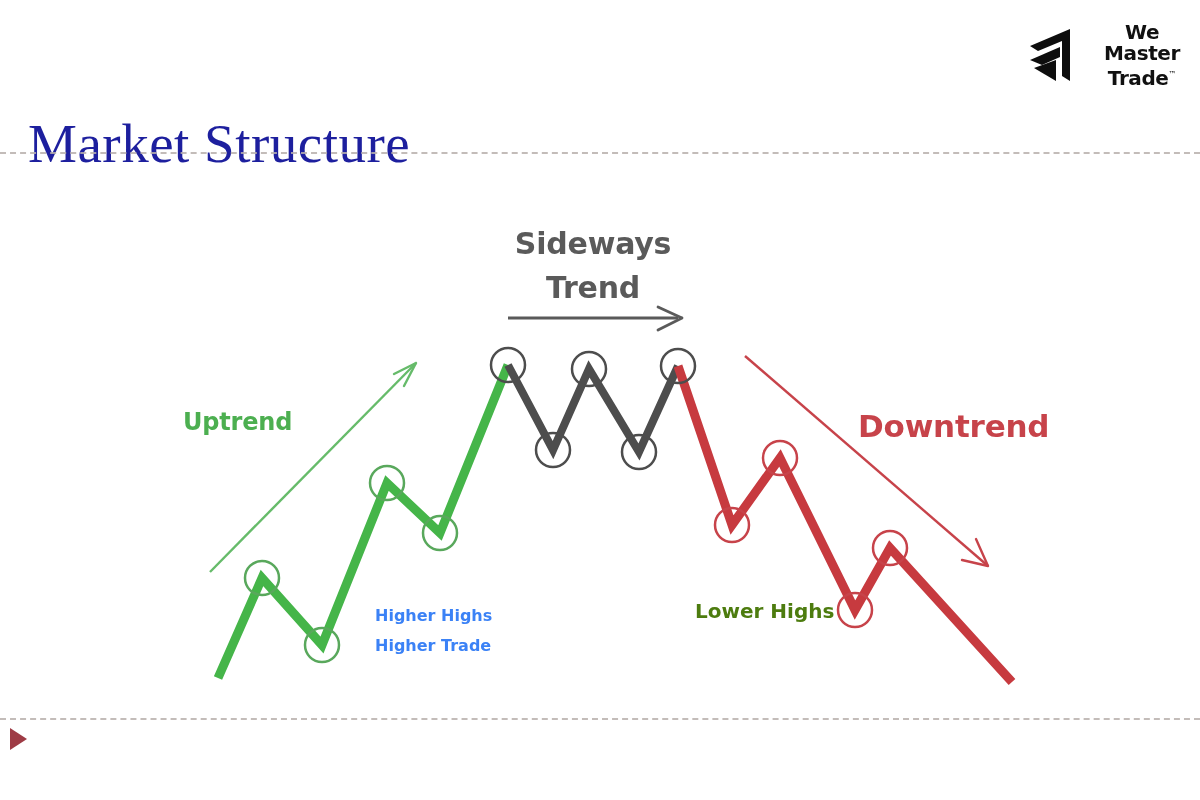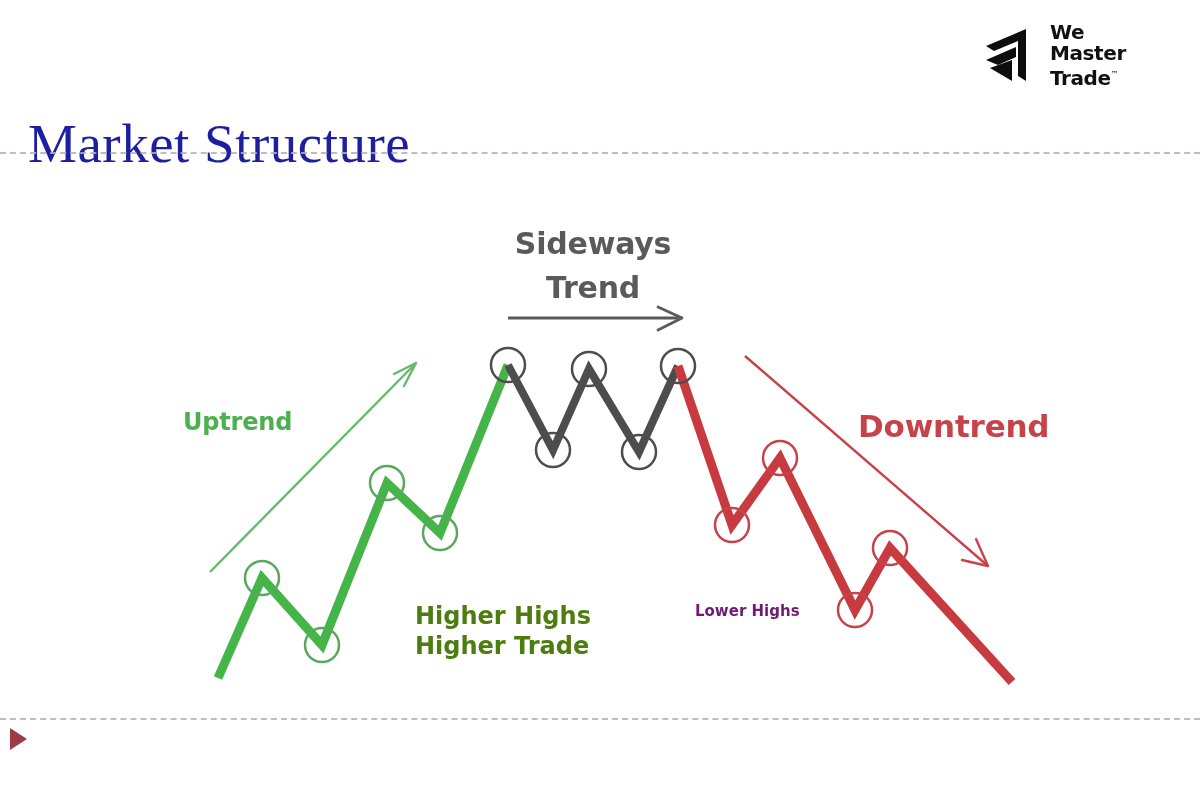--- a/index.html
+++ b/index.html
@@ -40,24 +40,25 @@
     height: 0;
     border-top: 2px dashed #b9b1ad;
     opacity: 0.85;
   }
   #rule-top   { top: 152px; }
   #rule-bottom{ top: 718px; }
 
   
   #brand-logo {
     position: absolute;
-    left: 978px;
+    left: 1022px;
     top: 22px;
     width: 168px;
     height: 72px;
+    text-align: center;
   }
   #brand-mark {
     position: absolute;
     left: 0;
     top: 2px;
     width: 62px;
     height: 62px;
   }
   #brand-wordmark {
     position: absolute;
@@ -113,30 +114,29 @@
     font-size: 30px;
     color: #5a5a5a;
     text-align: center;
     width: 160px;
     line-height: 44px;
     letter-spacing: -0.2px;
   }
   #label-higher {
     left: 375px;
     top: 601px;
-    font-size: 24px;
-    color: #4d7c0f;
+    font-size: 16px;
+    color: #3b82f6;
     line-height: 30px;
-    margin-left: 40px;
   }
   #label-lower {
     left: 695px;
     top: 596px;
-    font-size: 15px;
-    color: #701a75;
+    font-size: 20px;
+    color: #4d7c0f;
     line-height: 30px;
   }
 
   
   #play-marker {
     position: absolute;
     left: 10px;
     top: 728px;
     width: 0;
     height: 0;

